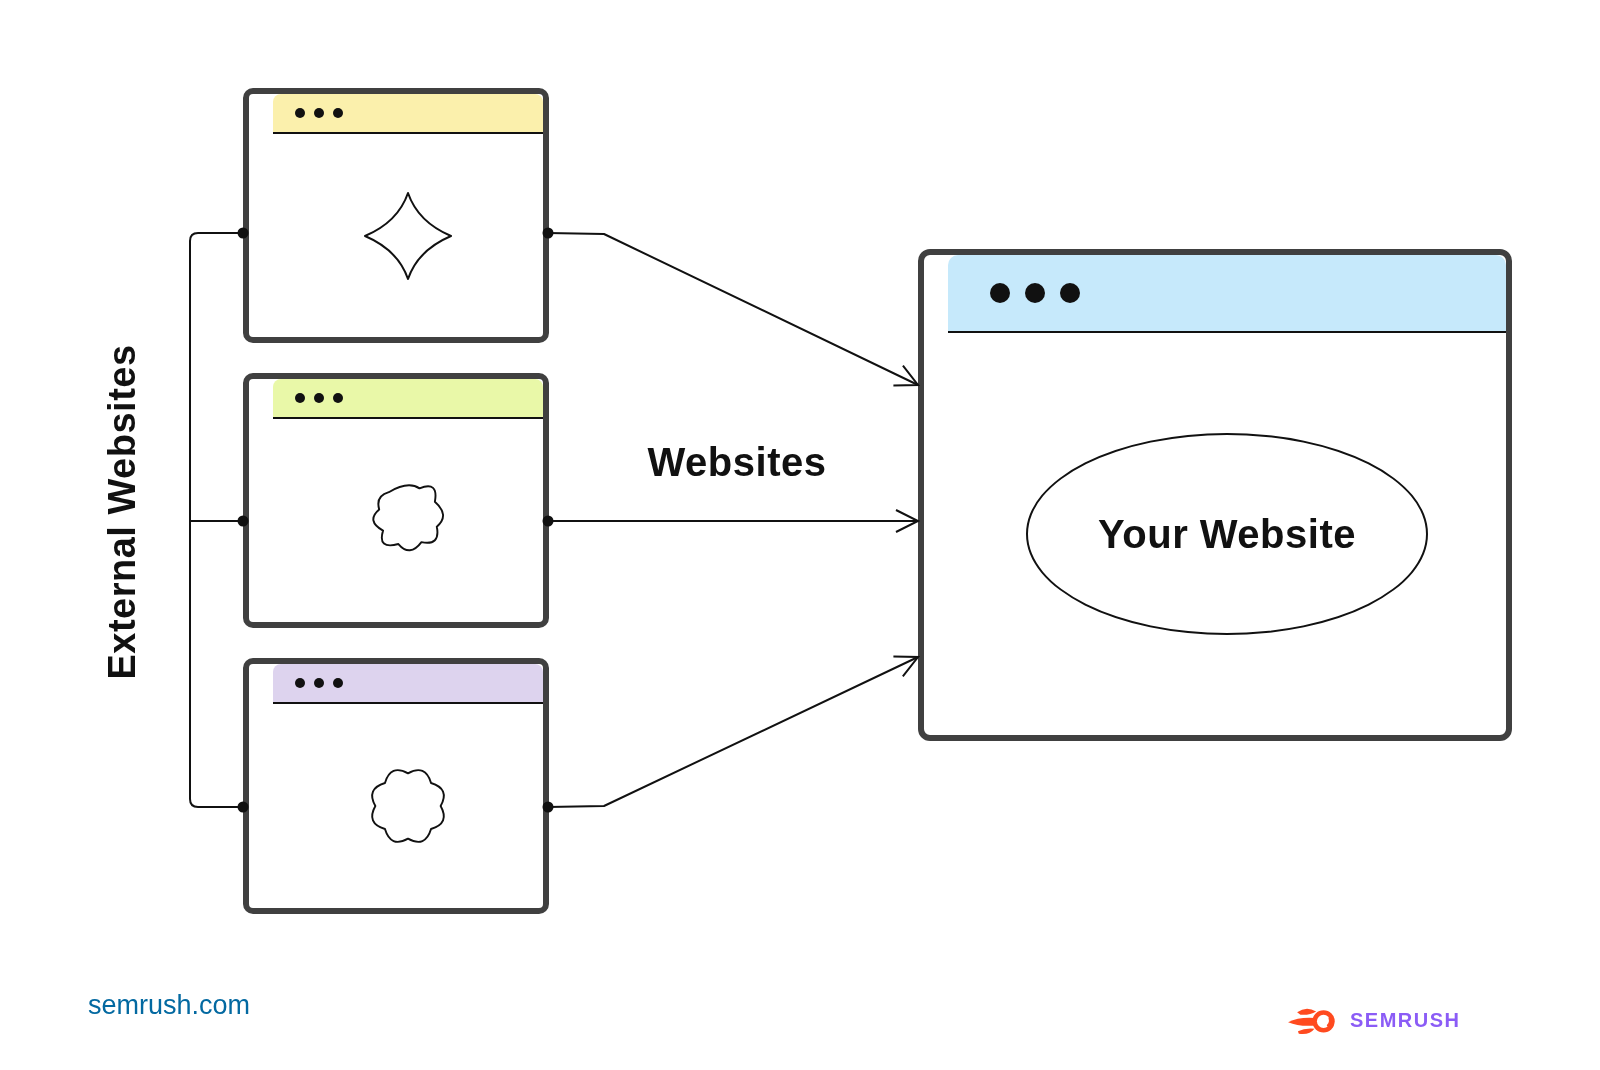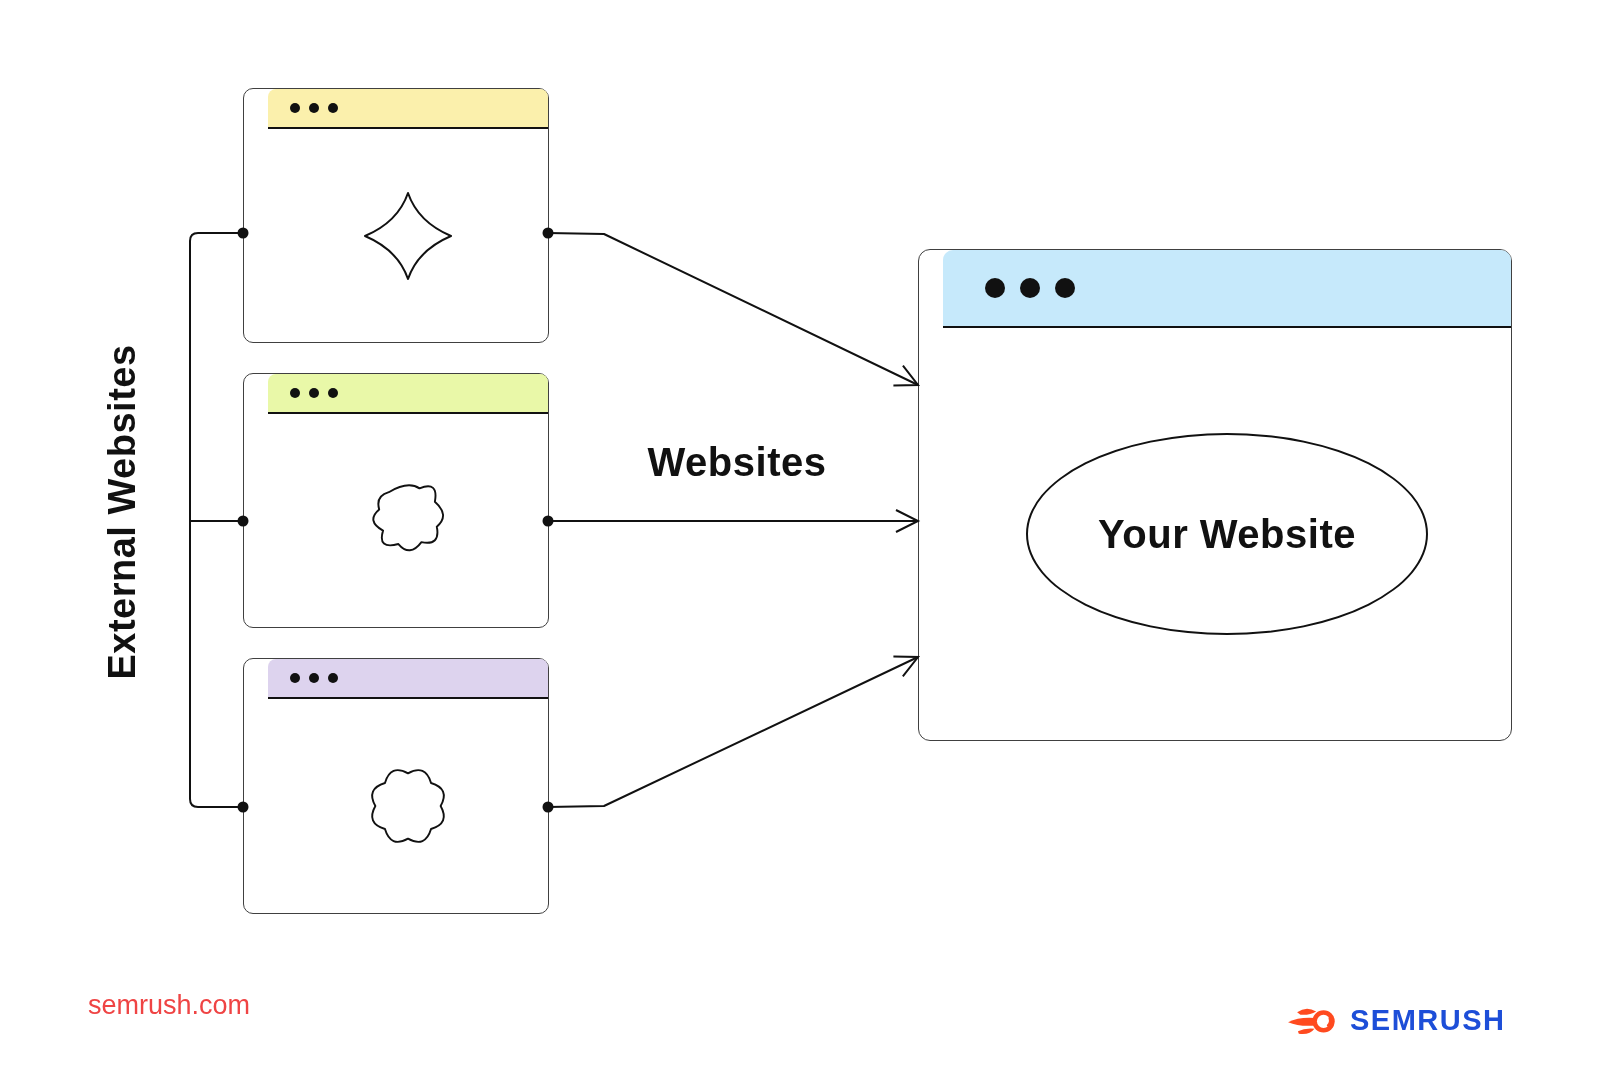--- a/index.html
+++ b/index.html
@@ -1,20 +1,20 @@
 <!DOCTYPE html>
 <html><head>
 <meta charset="utf-8">
 <style>
   html,body{margin:0;padding:0;background:#fff;}
   body{width:1600px;height:1070px;position:relative;overflow:hidden;
        font-family:"Liberation Sans", sans-serif;color:#111;}
 
   
-  .window{position:absolute;background:#fff;border:1px solid #404040;border-radius:10px;
+  .window{position:absolute;background:#fff;border:6px solid #404040;border-radius:10px;
           box-sizing:border-box;display:flex;flex-direction:column;padding-left:24px;}
   .window-header{border-bottom:2px solid #111;border-radius:8px 8px 0 0;
                  display:flex;align-items:center;box-sizing:border-box;}
   .window-body{flex:1;display:flex;align-items:center;justify-content:center;}
   .dots{display:flex;align-items:center;}
   .dot{background:#111;border-radius:50%;}
   .dot-sm{width:10px;height:10px;margin-right:9px;}
   .dot-lg{width:20px;height:20px;margin-right:15px;}
 
   #win1{left:243px;top:88px;width:306px;height:255px;}
@@ -32,23 +32,23 @@
   
   .rot-label{position:absolute;left:122px;top:512px;transform:translate(-50%,-50%) rotate(-90deg);
              transform-origin:center;white-space:nowrap;font-size:38px;font-weight:600;letter-spacing:0.5px;}
   .arrow-label{position:absolute;left:737px;top:462px;transform:translate(-50%,-50%);
                font-size:40px;font-weight:600;letter-spacing:0.5px;}
 
   
   #connectors{position:absolute;left:0;top:0;width:1600px;height:1070px;pointer-events:none;}
 
   
-  .source-label{position:absolute;left:88px;top:990px;font-size:27px;color:#ef4444;}
+  .source-label{position:absolute;left:88px;top:990px;font-size:27px;color:#0369a1;}
   .brand{position:absolute;left:1288px;top:1004px;display:flex;align-items:center;}
-  .brand-text{font-size:29px;font-weight:bold;letter-spacing:1.5px;color:#1d4ed8;margin-left:14px;}
+  .brand-text{font-size:20px;font-weight:bold;letter-spacing:1.5px;color:#8b5cf6;margin-left:14px;}
 
   .blob-svg{display:block;}
 </style>
 </head>
 <body>
 
 <div class="rot-label">External Websites</div>
 
 <div class="window" id="win1">
   <div class="window-header" style="background: rgb(251, 240, 172);">

